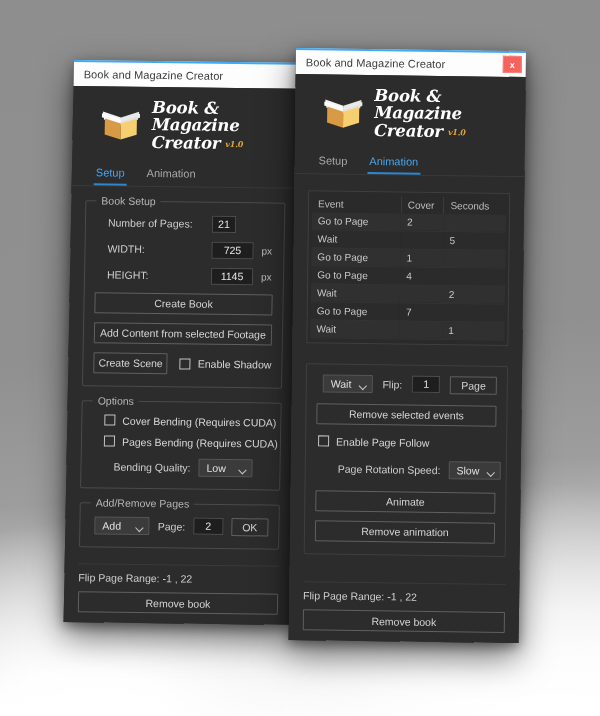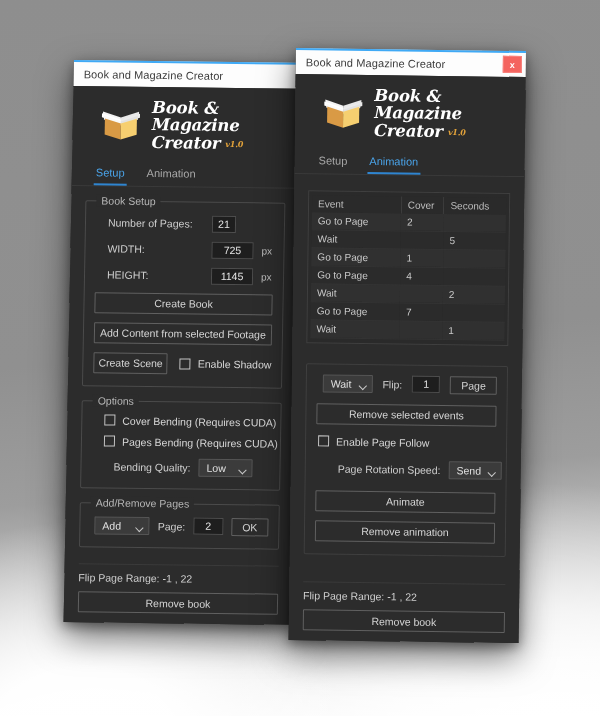--- a/index.html
+++ b/index.html
@@ -455,21 +455,21 @@
 
         <div class="btn" style="margin-top:11px">Remove selected events</div>
 
         <div class="chk-row" style="padding-left:2px; margin-top:11px;">
           <span class="chk"></span>
           <span class="chk-label">Enable Page Follow</span>
         </div>
 
         <div class="inline-row" style="padding-left:22px; margin-top:12px;">
           <span class="field-label" style="width:auto">Page Rotation Speed:</span>
-          <span class="sel" style="width:56px">Send</span>
+          <span class="sel" style="width:56px">Slow</span>
         </div>
 
         <div class="btn" style="margin-top:13px">Animate</div>
 
         <div class="btn btn-gap">Remove animation</div>
       </div>
 
       <div class="footer">
         <div class="footer-sep"></div>
         <div class="flip-label">Flip Page Range: -1 , 22</div>

